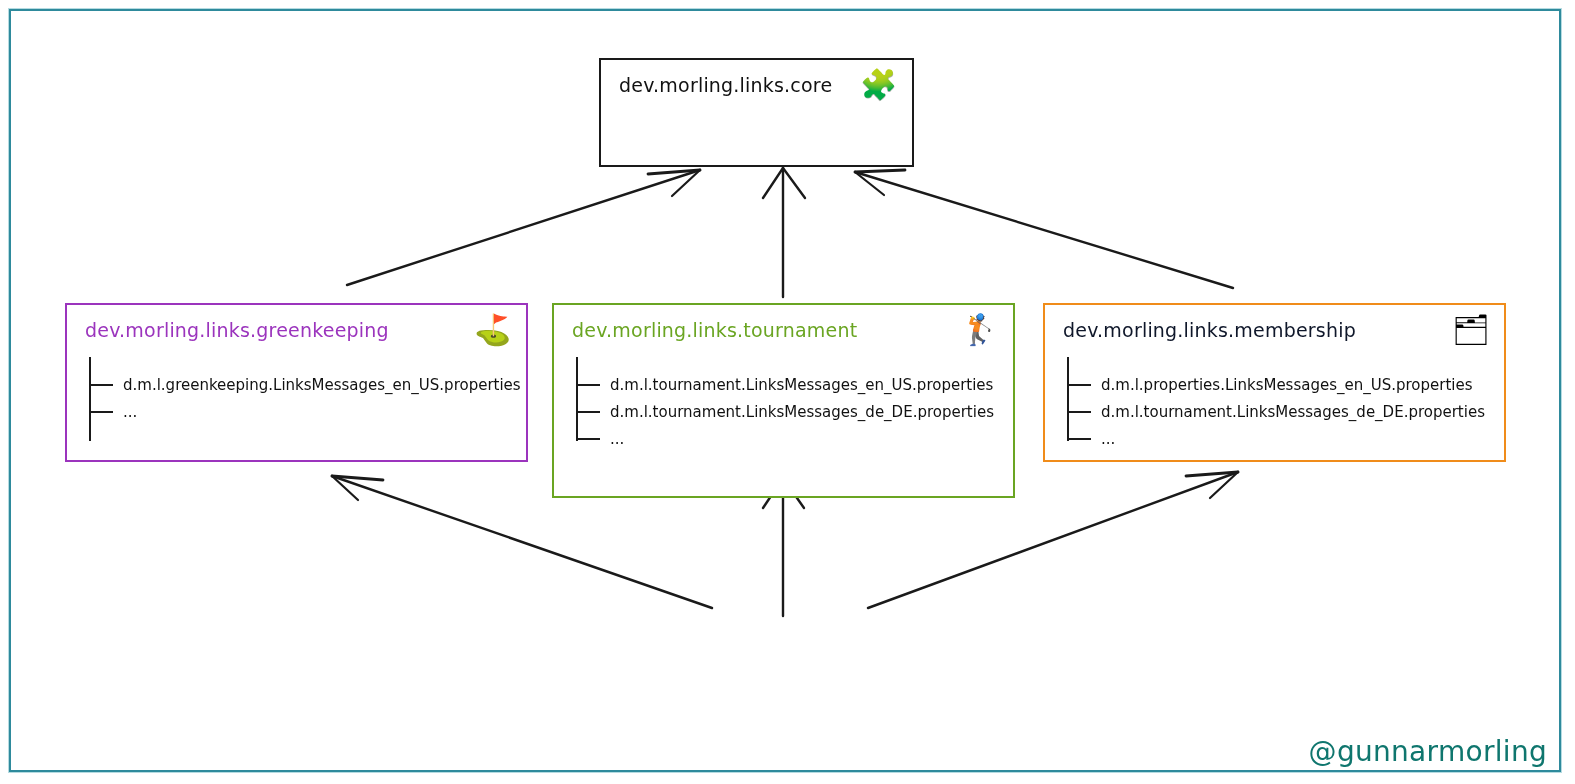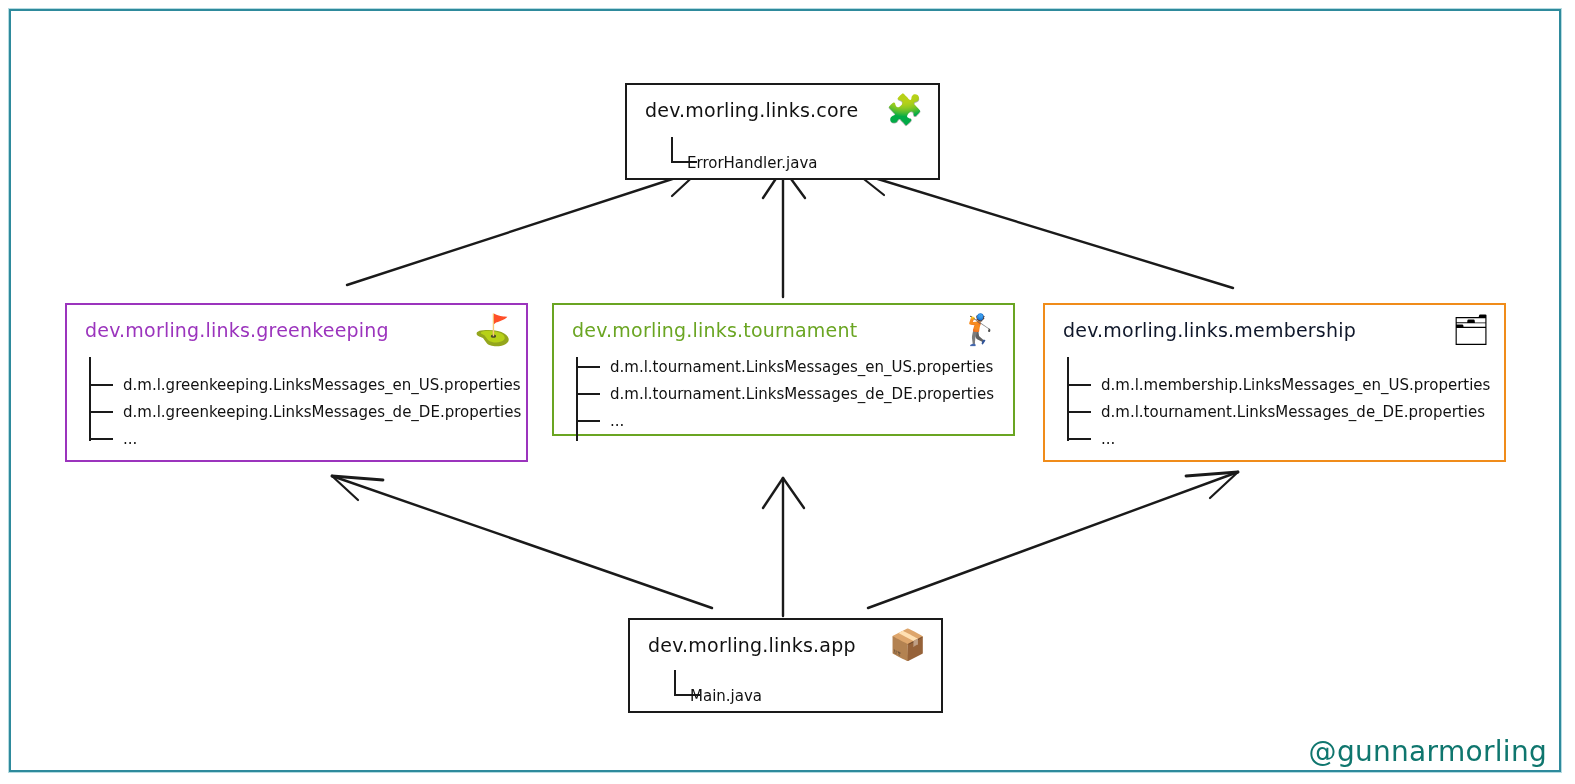--- a/index.html
+++ b/index.html
@@ -197,57 +197,47 @@
       </g>
 
       <g>
         <path d="M868 608 L1238 472"></path>
         <path d="M1238 472 L1186 476" stroke-width="2.8"></path>
         <path d="M1238 472 L1210 498" stroke-width="2.2"></path>
       </g>
     </g>
   </svg>
 
-  <div class="box" style="left:625px; top:58px; width:315px; height:97px;margin-top:25px;">
+  <div class="box" style="left:599px; top:58px; width:315px; height:109px;">
     <div class="box-title">dev.morling.links.core</div>
     <div class="box-icon">🧩</div>
-    <div class="tree" style="top:52px;">
-      <div class="elbow" style="left:18px; top:0px;"></div>
-      <div class="tree-row" style="margin-top:14px;">
-        <span class="tree-label" style="margin-left:34px;">ErrorHandler.java</span>
-      </div>
-    </div>
   </div>
 
   <div class="box purple thin" style="left:65px; top:303px; width:463px; height:159px;padding-left:44px;">
     <div class="box-title">dev.morling.links.greenkeeping</div>
     <div class="box-icon">⛳</div>
     <div class="tree" style="top:50px; left:22px;">
       <div class="spine" style="height:84px;"></div>
       <div class="tree-row" style="margin-top:18px;">
         <span class="branch" style="top:11px;"></span>
         <span class="tree-label">d.m.l.greenkeeping.LinksMessages_en_US.properties</span>
       </div>
       <div class="tree-row" style="margin-top:4px;">
         <span class="branch" style="top:11px;"></span>
-        <span class="tree-label">d.m.l.greenkeeping.LinksMessages_de_DE.properties</span>
-      </div>
-      <div class="tree-row" style="margin-top:4px;">
-        <span class="branch" style="top:11px;"></span>
         <span class="tree-label">...</span>
       </div>
     </div>
   </div>
 
-  <div class="box green thin" style="left:552px; top:303px; width:463px; height:133px;">
+  <div class="box green thin" style="left:552px; top:303px; width:463px; height:195px;">
     <div class="box-title">dev.morling.links.tournament</div>
     <div class="box-icon">🏌</div>
     <div class="tree" style="top:50px; left:22px;">
       <div class="spine" style="height:84px;"></div>
-      <div class="tree-row" style="">
+      <div class="tree-row" style="margin-top:18px;">
         <span class="branch" style="top:11px;"></span>
         <span class="tree-label">d.m.l.tournament.LinksMessages_en_US.properties</span>
       </div>
       <div class="tree-row" style="margin-top:4px;align-items:center;">
         <span class="branch" style="top:11px;"></span>
         <span class="tree-label">d.m.l.tournament.LinksMessages_de_DE.properties</span>
       </div>
       <div class="tree-row" style="margin-top:4px;">
         <span class="branch" style="top:11px;"></span>
         <span class="tree-label">...</span>
@@ -255,39 +245,29 @@
     </div>
   </div>
 
   <div class="box orange thin" style="left:1043px; top:303px; width:463px; height:159px;">
     <div class="box-title">dev.morling.links.membership</div>
     <div class="box-icon">🗂</div>
     <div class="tree" style="top:50px; left:22px;">
       <div class="spine" style="height:84px;"></div>
       <div class="tree-row" style="margin-top:18px;">
         <span class="branch" style="top:11px;"></span>
-        <span class="tree-label">d.m.l.membership.LinksMessages_en_US.properties</span>
+        <span class="tree-label">d.m.l.properties.LinksMessages_en_US.properties</span>
       </div>
       <div class="tree-row" style="margin-top:4px;">
         <span class="branch" style="top:11px;"></span>
         <span class="tree-label">d.m.l.tournament.LinksMessages_de_DE.properties</span>
       </div>
       <div class="tree-row" style="margin-top:4px;">
         <span class="branch" style="top:11px;"></span>
         <span class="tree-label">...</span>
       </div>
     </div>
   </div>
 
-  <div class="box" style="left:628px; top:618px; width:315px; height:95px;">
-    <div class="box-title">dev.morling.links.app</div>
-    <div class="box-icon">📦</div>
-    <div class="tree" style="top:50px;">
-      <div class="elbow" style="left:18px; top:0px;"></div>
-      <div class="tree-row" style="margin-top:14px;">
-        <span class="tree-label" style="margin-left:34px;">Main.java</span>
-      </div>
-    </div>
-  </div>
 
   <div class="watermark">@gunnarmorling</div>
 
 </div>
 
 </body></html>

